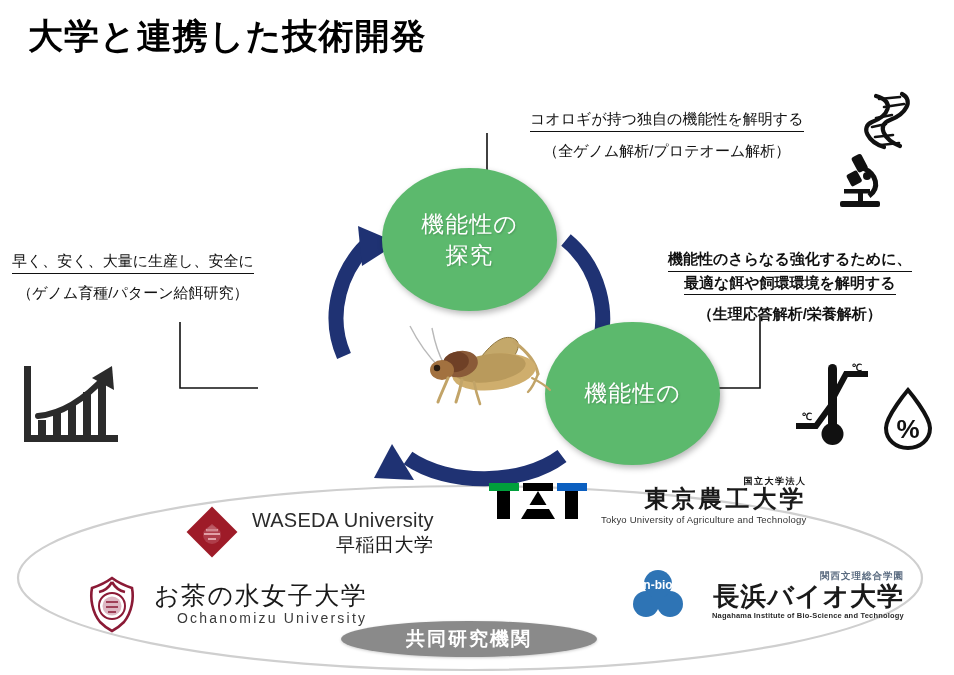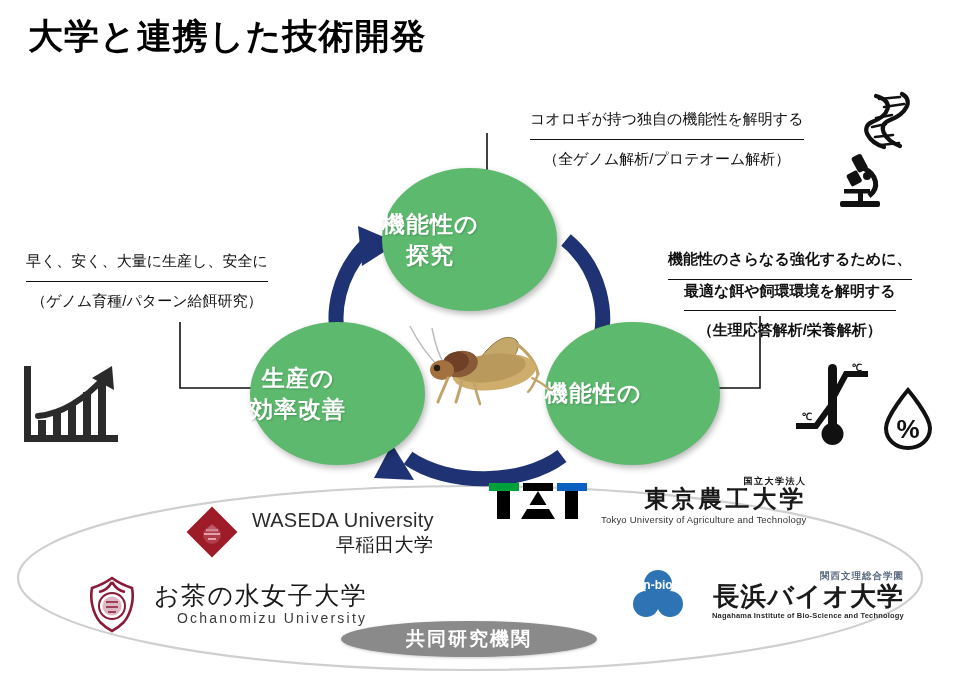--- a/index.html
+++ b/index.html
@@ -23,52 +23,52 @@
 
   
   .layer{position:absolute;left:0;top:0;width:954px;height:675px;}
   .layer.bg{z-index:1;}
 
   
   .circle{
     position:absolute;
     border-radius:50%;
     background:#5CB96D;
-    display:flex;align-items:center;
+    display:flex;align-items:center;justify-content:center;
     text-align:center;
     color:#ffffff;
-    font-size:23px;font-weight:bold;line-height:1.32;
+    font-size:23px;font-weight:normal;line-height:1.32;
     letter-spacing:1px;
     box-shadow:2px 3px 6px rgba(0,0,0,.28);
     z-index:4;
   }
   #circle-top{left:382px;top:168px;width:175px;height:143px;}
   #circle-right{left:545px;top:322px;width:175px;height:143px;}
   #circle-left{left:250px;top:322px;width:175px;height:143px;}
   .circle .txt{text-shadow:1px 1px 2px rgba(0,0,0,.18);}
 
   
   .callout{position:absolute;z-index:5;}
   .callout .head{
     font-size:15px;line-height:1.5;white-space:nowrap;
     color:#111;
   }
   .callout .head span{
     border-bottom:1.6px solid #111;
     display:inline-block;
-    padding-bottom:8px;
+    padding-bottom:0px;
   }
   .callout .sub{
     font-size:15px;line-height:1.5;white-space:nowrap;
     color:#111;margin-top:8px;
   }
   #callout-top{left:530px;top:108px;text-align:center;}
   #callout-top .sub{text-align:center;}
   #callout-right{left:668px;top:248px;text-align:center;font-weight:bold;}
-  #callout-left{left:26px;top:250px;text-align:center;}
+  #callout-left{left:12px;top:250px;text-align:center;}
 
   
   #cricket{
     position:absolute;left:404px;top:312px;width:150px;height:110px;z-index:5;
   }
 
   
   .icon-box{position:absolute;z-index:5;}
   #icon-dna{left:862px;top:90px;width:58px;height:62px;}
   #icon-microscope{left:836px;top:152px;width:52px;height:58px;}
@@ -160,26 +160,20 @@
       <div>探究</div>
     </div>
   </div>
 
   <div class="circle" id="circle-right">
     <div class="txt">
       <div>機能性の</div>
     </div>
   </div>
 
-  <div class="circle" id="circle-left">
-    <div class="txt">
-      <div>生産の</div>
-      <div>効率改善</div>
-    </div>
-  </div>
 
   <svg id="cricket" viewBox="0 0 150 110">
 
     <path d="M36,56 C20,40 12,26 6,14" fill="none" stroke="#b9b9b9" stroke-width="1.4"></path>
     <path d="M40,52 C32,38 30,26 28,16" fill="none" stroke="#b9b9b9" stroke-width="1.4"></path>
 
     <path d="M78,44 C92,26 104,22 112,28 C118,33 112,46 98,56" fill="#c4a86a" stroke="#8e7640" stroke-width="1"></path>
 
     <path d="M110,30 C124,40 132,52 134,62" fill="none" stroke="#c2a468" stroke-width="3.2" stroke-linecap="round"></path>
     <path d="M134,62 C131,70 128,76 124,80" fill="none" stroke="#c2a468" stroke-width="2.4" stroke-linecap="round"></path>

